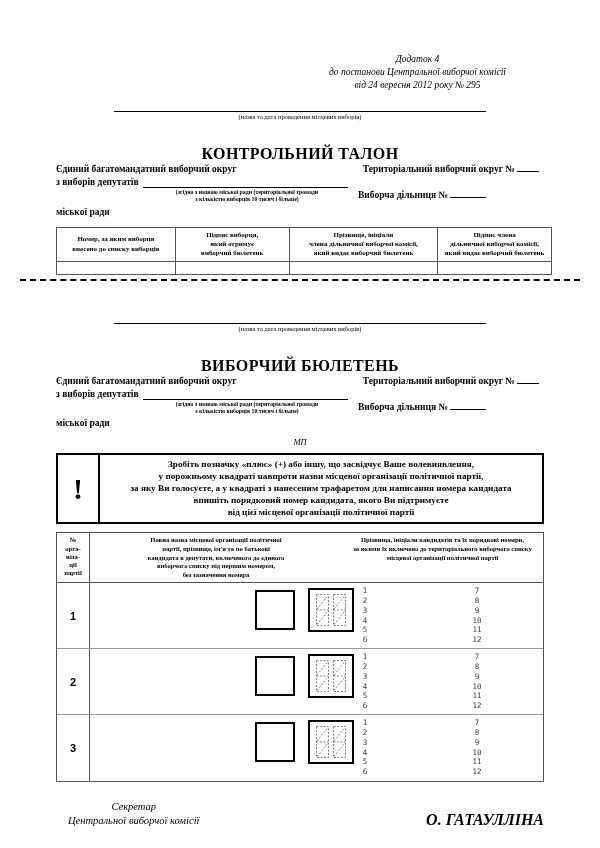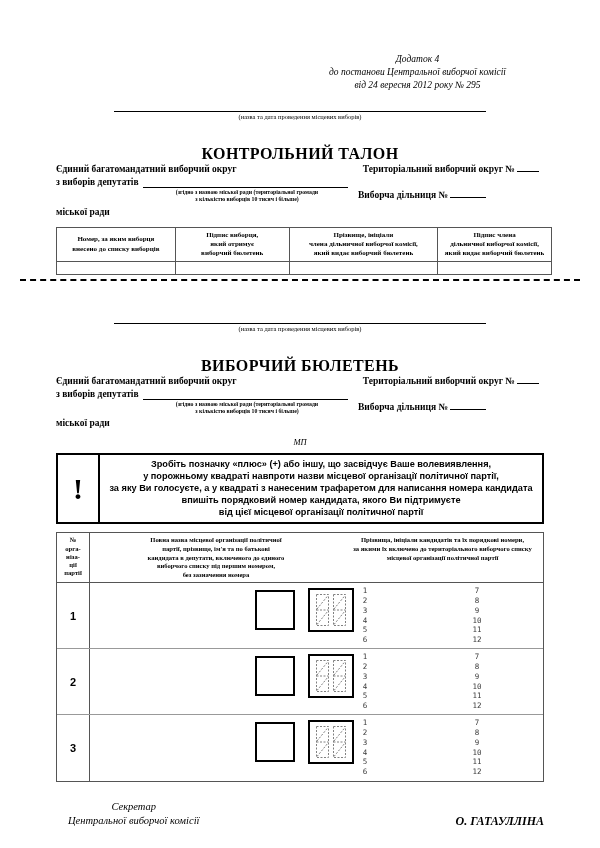--- a/index.html
+++ b/index.html
@@ -60,21 +60,21 @@
 
   .seal { text-align:center; font-style:italic; font-size:8.5px; margin-top:7px; }
 
   
   .warn { display:flex; border:2px solid #000; margin-top:6px; }
   .warn .bang {
     width:42px; border-right:2px solid #000; display:flex; align-items:center; justify-content:center;
     font-size:30px; font-weight:bold;
   }
   .warn .txt {
-    flex:1; font-family:Liberation Sans, sans-serif; font-weight:bold; font-size:9.2px;
+    flex:1; font-family:Liberation Serif, serif; font-weight:bold; font-size:9.2px;
     line-height:1.3; text-align:center; padding:4px 2px; white-space:pre-line;
   }
 
   
   .btable { width:488px; border:1px solid #555; margin-top:8px; }
   .btable .hdr { display:flex; border-bottom:1px solid #555; }
   .btable .c1 {
     width:33px; border-right:1px solid #555; text-align:center;
   }
   .btable .hdr .c1 {
@@ -109,21 +109,21 @@
   }
   .nums.left { left:266px; }
   .nums.right { left:378px; }
 
   
   .footer { display:flex; justify-content:space-between; align-items:flex-end; margin-top:18px; }
   .footer .role {
     margin-left:12px; font-weight:normal; font-style:italic; font-size:10.5px;
     line-height:1.35; text-align:center; white-space:pre-line;
   }
-  .footer .name { font-weight:bold; font-style:italic; font-size:12px; }
+  .footer .name { font-weight:bold; font-style:italic; font-size:16px; }
 </style>
 </head>
 <body>
 
 <div class="appendix">
   <div>Додаток 4</div>
   <div>до постанови Центральної виборчої комісії</div>
   <div>від 24 вересня 2012 року № 295</div>
 </div>
 

